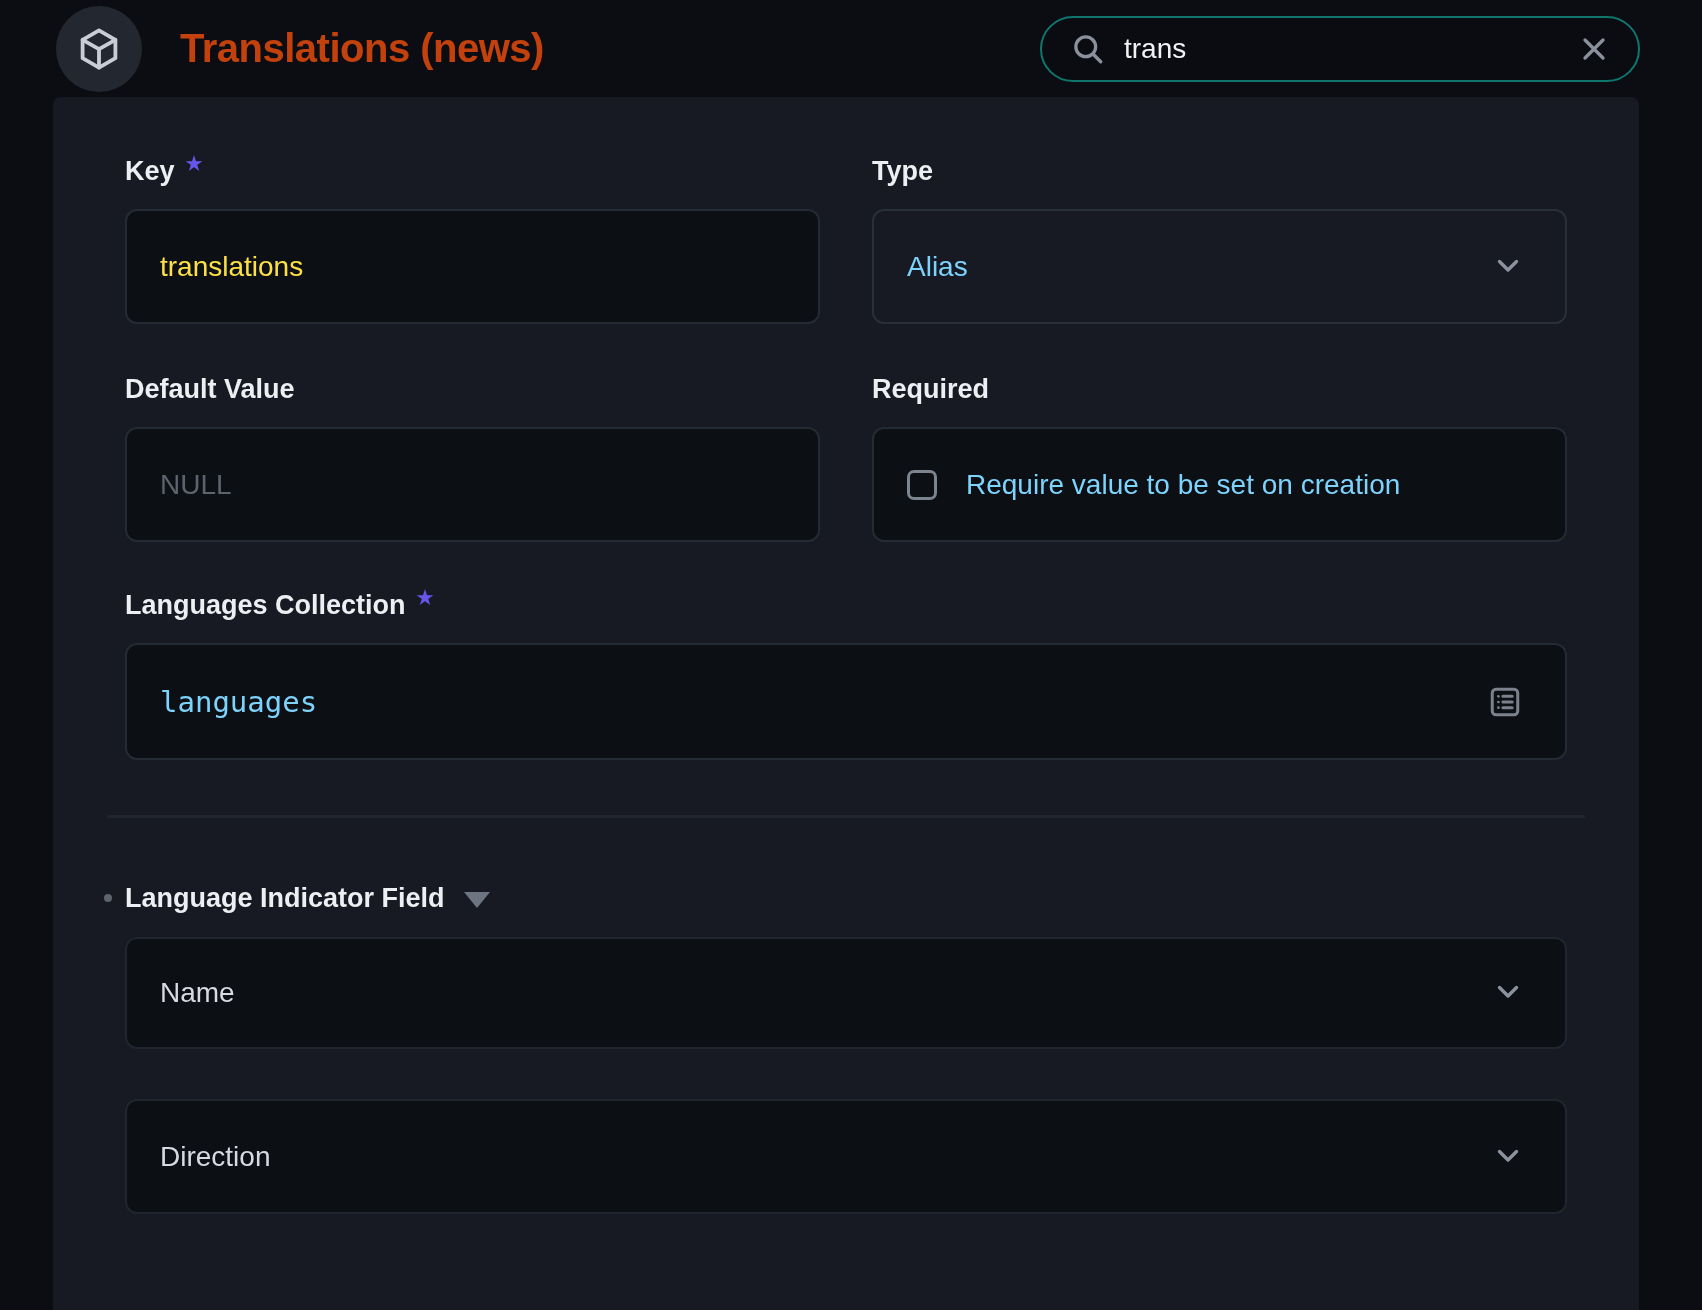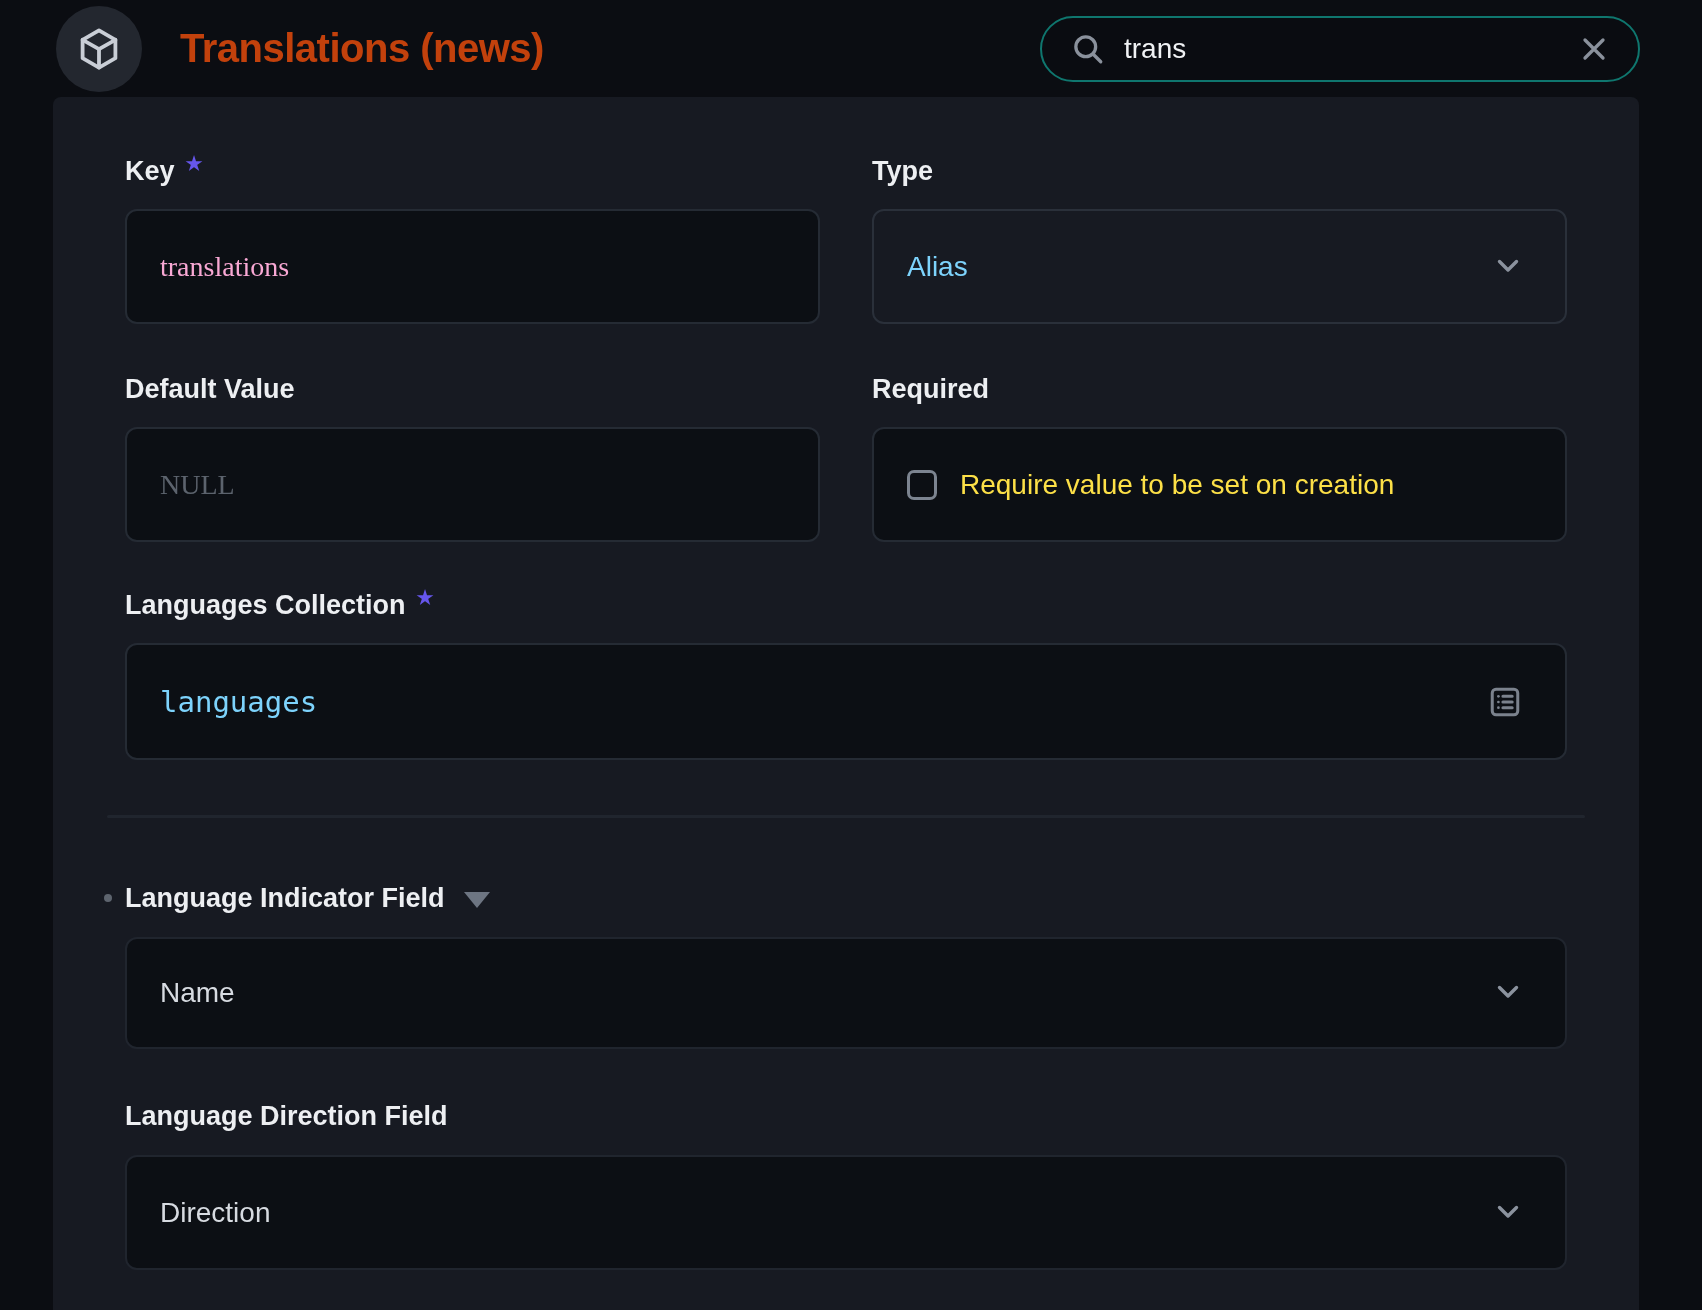--- a/index.html
+++ b/index.html
@@ -105,38 +105,38 @@
   .mono { font-family:"DejaVu Sans Mono", monospace; }
   .val-muted  { font-size:28px; color:#7dd3fc; }
   .val-plain  { font-size:28px; color:#d7dbe1; }
   .val-accent { font-size:29px; color:#7dd3fc; }
 
   input.flat {
     width:100%;
     background:transparent; border:none; outline:none;
     font-size:28px;
   }
-  input.flat.mono { font-family:Liberation Serif, serif; color:#f9a8d4; }
+  input.flat.mono { font-family:Liberation Sans, sans-serif; color:#fde047; }
   input.flat.mono::placeholder { color:#5c636d; opacity:1; }
 
   .chevron { position:absolute; right:40px; top:50%; transform:translateY(-50%); }
   .trailing-icon { position:absolute; right:42px; top:50%; transform:translateY(-50%); display:flex; }
 
   .checkbox {
     width:30px; height:30px;
     border:3px solid #7c8490;
     border-radius:7px;
     background:transparent;
     flex:0 0 auto;
     cursor:pointer;
   }
   .checkbox-label {
-    margin-left:23px;
+    margin-left:29px;
     font-size:28px;
-    color:#fde047;
+    color:#7dd3fc;
   }
 
   .divider {
     height:3px;
     background:#20252e;
     margin:55px -18px 0 -18px;
     border-radius:2px;
   }
 
   .label-row { margin-top:63px; }
@@ -267,23 +267,20 @@
       <span class="val-plain">Name</span>
       <span class="chevron">
         <svg viewBox="0 0 24 24" width="34" height="34" fill="none" stroke="#8b929e" stroke-width="2.4" stroke-linecap="round" stroke-linejoin="round">
           <path d="M6 9.5 L12 15.5 L18 9.5"></path>
         </svg>
       </span>
     </div>
   </div>
 
   <div class="mt50">
-    <div class="field-label mb22">
-      <span>Language Direction Field</span>
-    </div>
     <div class="box box-dark" style="height:115px; border-color:#20252e;">
       <span class="val-plain">Direction</span>
       <span class="chevron">
         <svg viewBox="0 0 24 24" width="34" height="34" fill="none" stroke="#8b929e" stroke-width="2.4" stroke-linecap="round" stroke-linejoin="round">
           <path d="M6 9.5 L12 15.5 L18 9.5"></path>
         </svg>
       </span>
     </div>
   </div>
 

